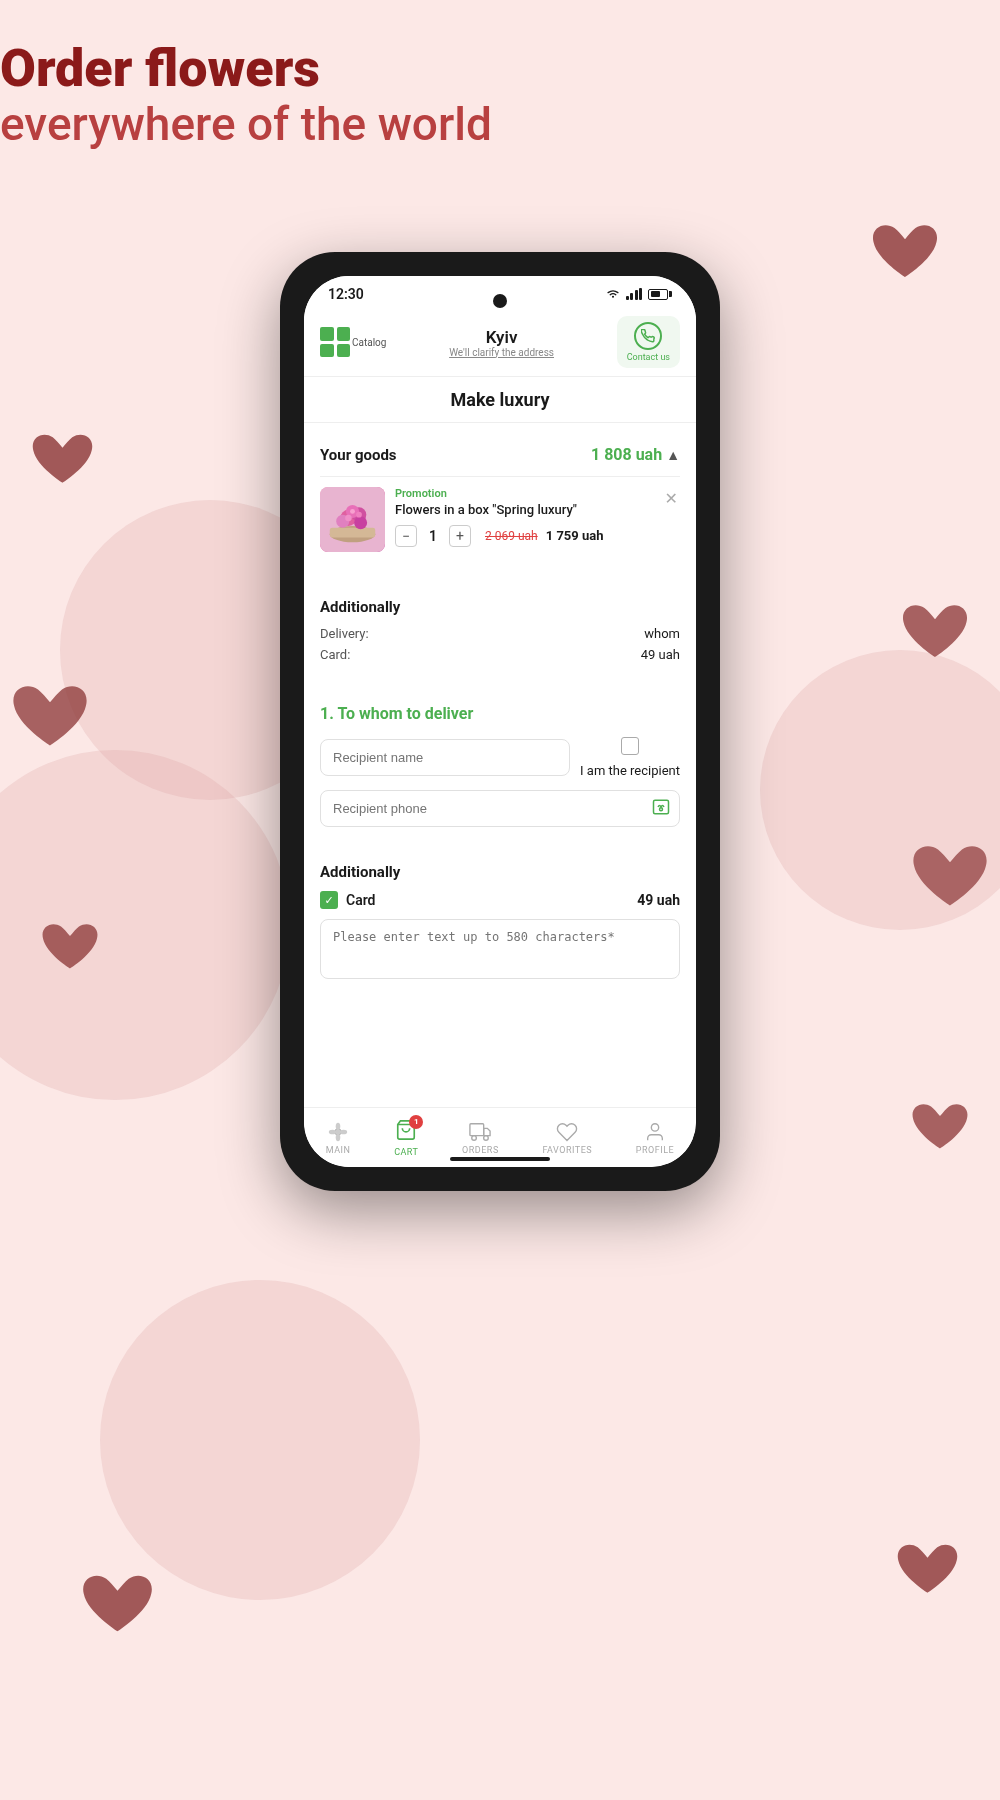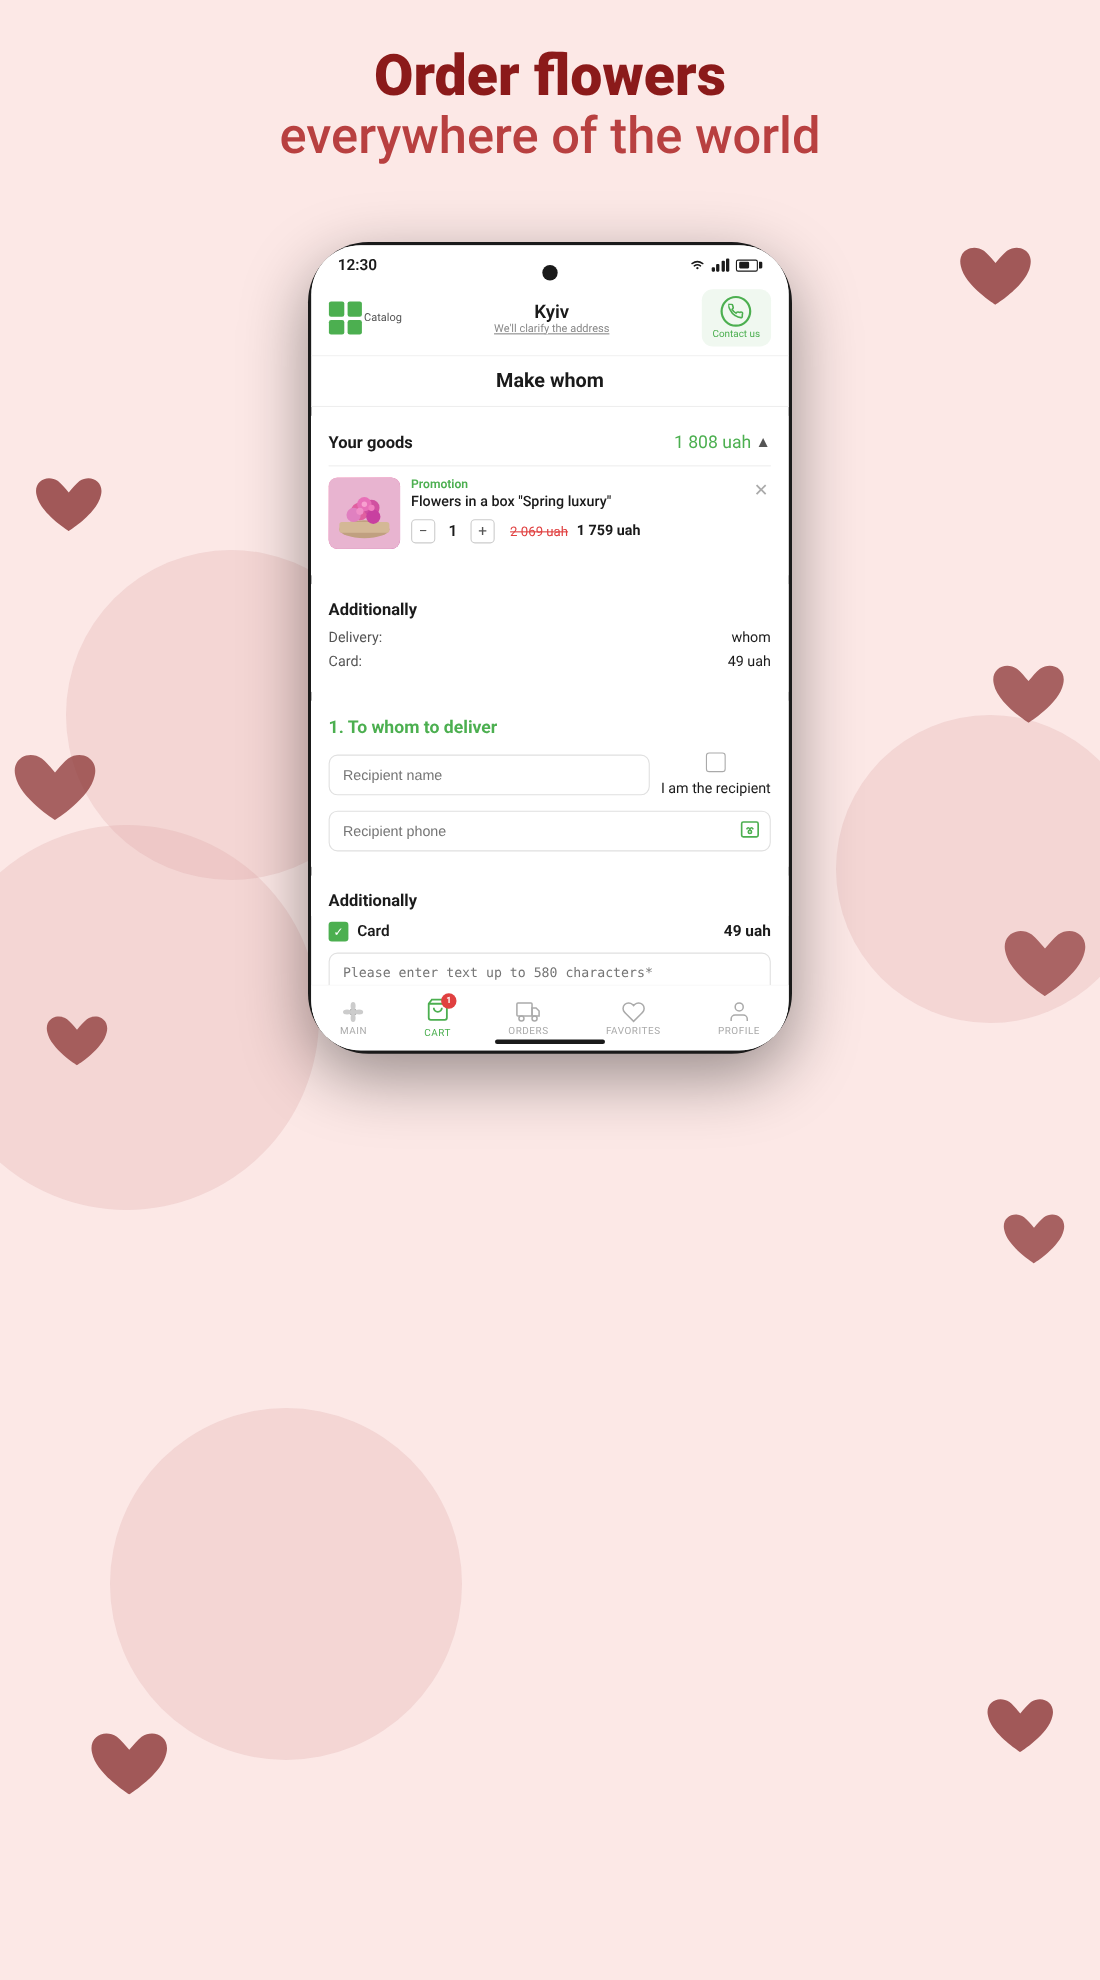--- a/index.html
+++ b/index.html
@@ -7,21 +7,20 @@
       width: 1000px;
       height: 1800px;
       background-color: #fce8e6;
       font-family: -apple-system, BlinkMacSystemFont, 'Segoe UI', Roboto, sans-serif;
       overflow: hidden;
       position: relative;
     }
 
     
     .title-area {
-      text-align: center;
       padding-top: 40px;
       position: relative;
       z-index: 2;
     }
     .title-main {
       font-size: 52px;
       font-weight: 900;
       color: #8b1a1a;
       line-height: 1.1;
     }
@@ -37,26 +36,27 @@
       position: absolute;
       top: 220px;
       left: 50%;
       transform: translateX(-50%);
       width: 440px;
       height: 1420px;
     }
 
     .phone-frame {
       width: 440px;
-      height: 738px;
+      height: 939px;
       background: #1a1a1a;
       border-radius: 55px;
-      padding: 3px;
+      padding: 24px;
       box-shadow: 0 20px 60px rgba(0,0,0,0.4);
       position: relative;
+      margin-top: 32px;
     }
 
     .phone-screen {
       width: 100%;
       height: 100%;
       background: #fff;
       border-radius: 45px;
       overflow: hidden;
       position: relative;
     }
@@ -192,21 +192,21 @@
       align-items: flex-end;
       margin-bottom: 12px;
     }
     .goods-title {
       font-size: 15px;
       font-weight: 700;
       color: #1a1a1a;
     }
     .goods-price {
       font-size: 16px;
-      font-weight: 400;
+      font-weight: 700;
       color: #4CAF50;
     }
 
     
     .product-item {
       display: flex;
       align-items: flex-start;
       gap: 10px;
       padding: 10px 0;
       border-top: 1px solid #eee;
@@ -640,21 +640,21 @@
           <div class="phone-icon-circle">
             <svg width="14" height="14" viewBox="0 0 24 24" fill="none" stroke="#4CAF50" stroke-width="2.5">
               <path d="M22 16.92v3a2 2 0 01-2.18 2 19.79 19.79 0 01-8.63-3.07A19.5 19.5 0 013.09 9.81a19.79 19.79 0 01-3.07-8.68A2 2 0 012 1h3a2 2 0 012 1.72 12.84 12.84 0 00.7 2.81 2 2 0 01-.45 2.11L6.09 8.91a16 16 0 006 6l1.27-1.27a2 2 0 012.11-.45 12.84 12.84 0 002.81.7A2 2 0 0122 16.92z"></path>
             </svg>
           </div>
           <span class="contact-label">Contact us</span>
         </div>
       </div>
 
       <div class="page-title-bar">
-        <span class="page-title-text">Make whom</span>
+        <span class="page-title-text">Make luxury</span>
       </div>
 
       <div class="scroll-content">
 
         <div class="section-card">
           <div class="goods-header">
             <span class="goods-title">Your goods</span>
             <div style="display:flex;align-items:center;gap:4px;">
               <span class="goods-price">1 808 uah</span>
               <span style="color:#555;font-size:14px;">▲</span>

